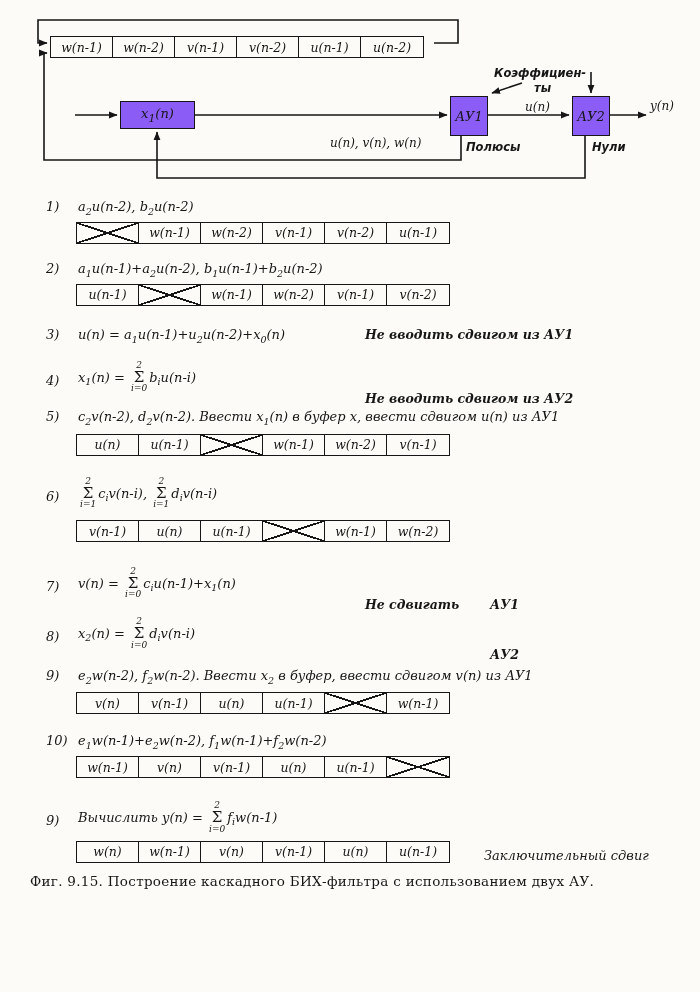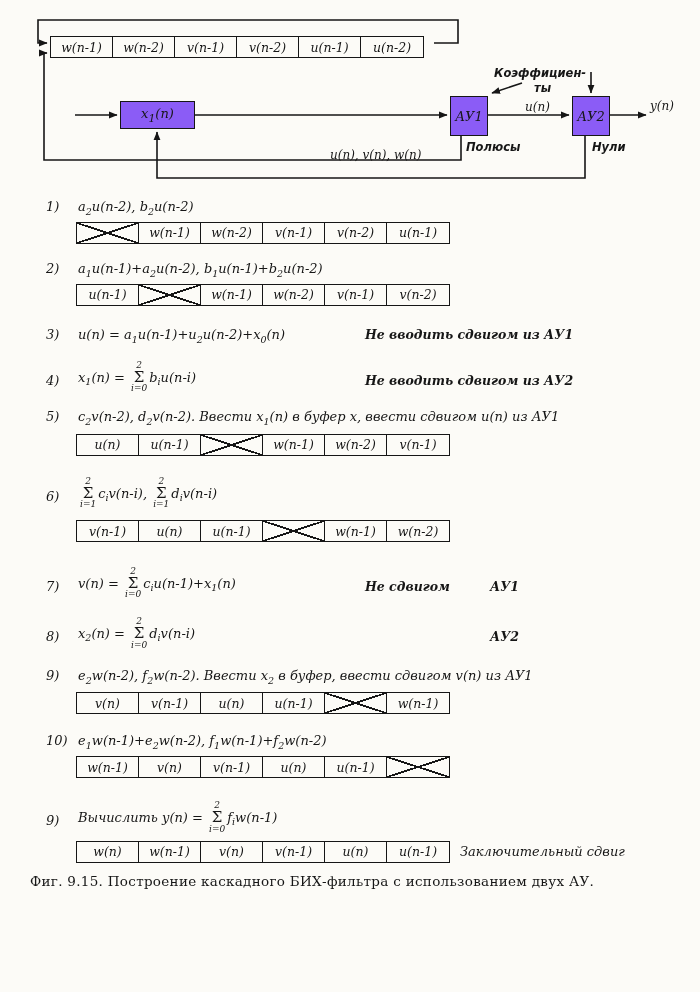--- a/index.html
+++ b/index.html
@@ -26,23 +26,23 @@
 
   
   .steps{position:absolute;left:20px;top:198px;width:680px;}
   .step{position:relative;}
   .step .num{position:absolute;left:26px;top:1px;font:italic 13px "DejaVu Serif",serif;}
   .step.tall .num{top:11px;}
   .formula{display:block;margin-left:58px;font:italic 13px/1.4 "DejaVu Serif",serif;white-space:nowrap;}
   .formula sub,.formula sup{font-size:9.5px;}
   .note{position:absolute;left:345px;top:1px;font:italic bold 12.5px "DejaVu Serif",serif;white-space:nowrap;}
   .unit{position:absolute;left:470px;top:1px;font:italic bold 12.5px "DejaVu Serif",serif;white-space:nowrap;}
-  .step.tall .note,.step.tall .unit{top:11px;}
+  .step.tall .note,.step.tall .unit{top:29px;}
   .step-row{margin-left:56px;}
-  .row-line{display:flex;align-items:center;margin-left:56px;}
+  .row-line{display:flex;align-items:flex-end;margin-left:56px;gap:24px;}
   .note-inline{margin-left:10px;font:italic 13px "DejaVu Serif",serif;white-space:nowrap;}
 
   
   .sum{display:inline-flex;flex-direction:column;align-items:center;vertical-align:middle;margin:0 2px;line-height:1;transform:translateY(-1px);}
   .sum-lim{font:italic 9px "DejaVu Serif",serif;line-height:1;}
   .sum-sigma{font:normal 15px "DejaVu Serif",serif;line-height:0.95;}
 
   .caption{margin:10px 0 0 10px;font:13.5px "DejaVu Serif",serif;letter-spacing:0.3px;}
 </style>
 </head>
@@ -89,21 +89,21 @@
       <span>АУ2</span>
     </div>
 
     <div class="dlabel bold" style="left:474px;top:54px;">Коэффициен-</div>
     <div class="dlabel bold" style="left:514px;top:69px;">ты</div>
 
     <div class="dlabel" style="left:505px;top:88px;">u(n)</div>
 
     <div class="dlabel" style="left:630px;top:87px;font-style:italic;">y(n)</div>
 
-    <div class="dlabel" style="left:310px;top:136px;">u(n), v(n), w(n)</div>
+    <div class="dlabel" style="left:310px;top:124px;">u(n), v(n), w(n)</div>
 
     <div class="dlabel bold" style="left:446px;top:128px;">Полюсы</div>
 
     <div class="dlabel bold" style="left:572px;top:128px;">Нули</div>
   </div>
 
   <div class="steps">
 
     <div class="step" style="margin-bottom:4px;">
       <span class="num">1)</span>
@@ -181,21 +181,21 @@
         <div class="cell">w(n-2)</div>
       </div>
 
     <div class="step tall" style="margin-bottom:18px;">
       <span class="num">7)</span>
       <span class="formula">v(n) = <span class="sum">
             <span class="sum-lim">2</span>
             <span class="sum-sigma">Σ</span>
             <span class="sum-lim">i=0</span>
           </span>c<sub>i</sub>u(n-1)+x<sub>1</sub>(n)</span>
-      <span class="note">Не сдвигом</span>
+      <span class="note">Не сдвигать</span>
       <span class="unit">АУ1</span>
     </div>
 
     <div class="step tall" style="margin-bottom:16px;">
       <span class="num">8)</span>
       <span class="formula">x<sub>2</sub>(n) = <span class="sum">
             <span class="sum-lim">2</span>
             <span class="sum-sigma">Σ</span>
             <span class="sum-lim">i=0</span>
           </span>d<sub>i</sub>v(n-i)</span>

